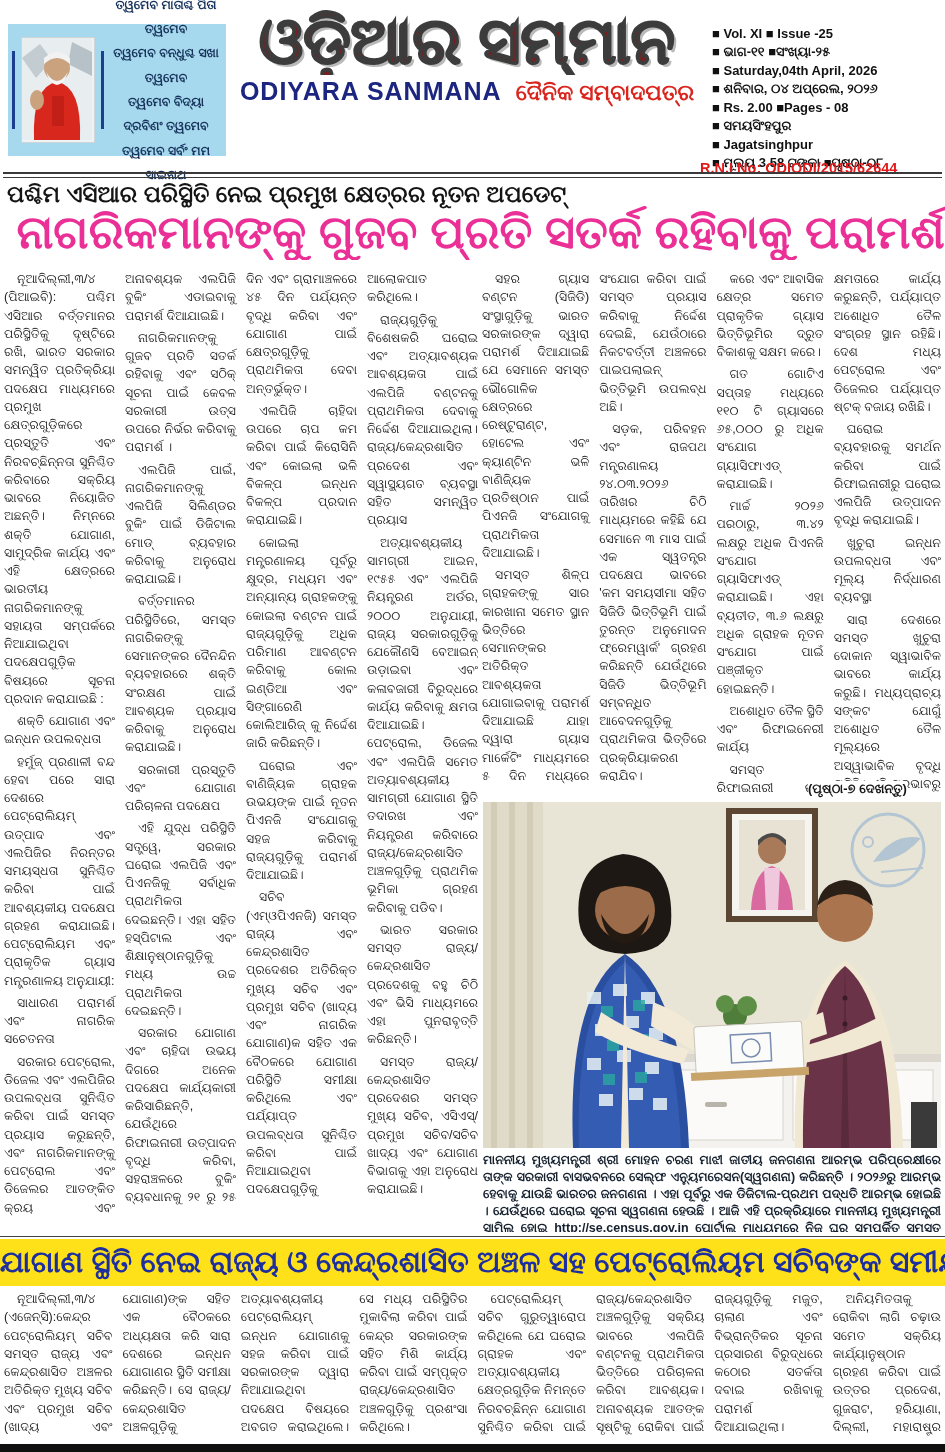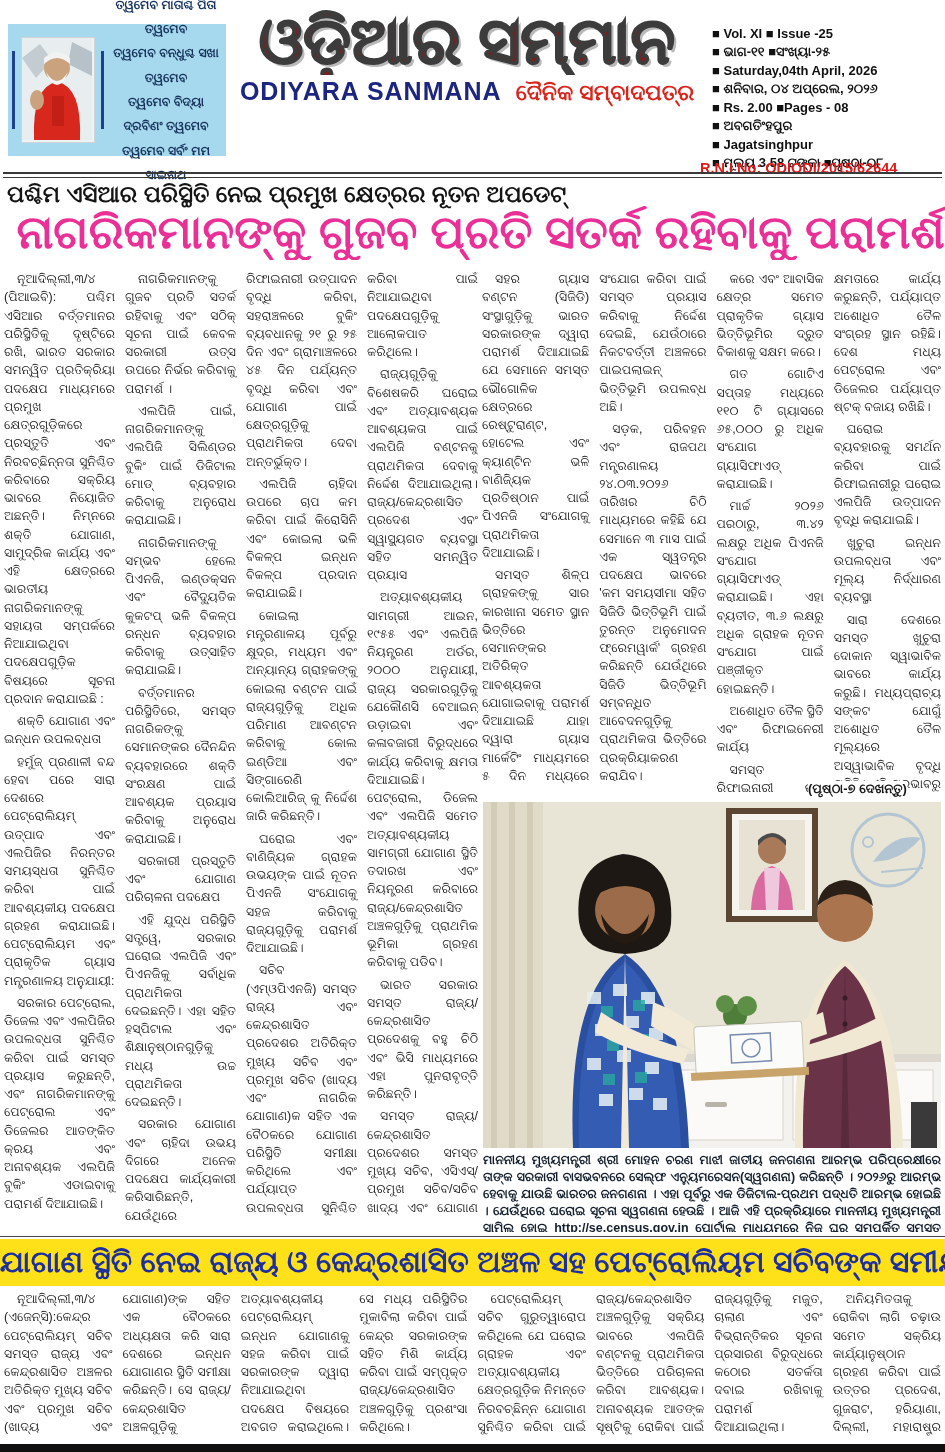--- a/index.html
+++ b/index.html
@@ -93,40 +93,40 @@
         <span class="mast-tag">ଦୈନିକ ସମ୍ବାଦପତ୍ର</span>
       </div>
     </div>
 
     <div class="info-block">
         <div>■  Vol. XI   ■ Issue -25</div>
         <div>■  ଭାଗ-୧୧  ■ସଂଖ୍ୟା-୨୫</div>
         <div>■  Saturday,04th April, 2026</div>
         <div>■  ଶନିବାର, ୦୪ ଅପ୍ରେଲ, ୨୦୨୬</div>
         <div>■  Rs. 2.00  ■Pages - 08</div>
-        <div>■  ଅବଗତିଂହପୁର</div>
+        <div>■  ସମୟସିଂହପୁର</div>
         <div>■  Jagatsinghpur</div>
         <div>■  ମୂଲ୍ୟ 3.58 ଟଙ୍କା ■ପୃଷ୍ଠା-୦୮</div>
       </div>
     <div class="rni">R.N.I No: ODIODI/2015/62644</div>
   </div>
 
   <div class="rule-double"></div>
 
   <div class="kicker">ପଶ୍ଚିମ ଏସିଆର ପରିସ୍ଥିତି ନେଇ ପ୍ରମୁଖ କ୍ଷେତ୍ରର ନୂତନ ଅପଡେଟ୍</div>
   <div class="headline">ନାଗରିକମାନଙ୍କୁ ଗୁଜବ ପ୍ରତି ସତର୍କ ରହିବାକୁ ପରାମର୍ଶ</div>
 
   <div class="story1-left bodytext">
       <p>ନୂଆଦିଲ୍ଲୀ,୩/୪ (ପିଆଇବି): ପଶ୍ଚିମ ଏସିଆର ବର୍ତ୍ତମାନର ପରିସ୍ଥିତିକୁ ଦୃଷ୍ଟିରେ ରଖି, ଭାରତ ସରକାର ସମନ୍ୱିତ ପ୍ରତିକ୍ରିୟା ପଦକ୍ଷେପ ମାଧ୍ୟମରେ ପ୍ରମୁଖ କ୍ଷେତ୍ରଗୁଡ଼ିକରେ ପ୍ରସ୍ତୁତି ଏବଂ ନିରବଚ୍ଛିନ୍ନତା ସୁନିଶ୍ଚିତ କରିବାରେ ସକ୍ରିୟ ଭାବରେ ନିୟୋଜିତ ଅଛନ୍ତି। ନିମ୍ନରେ ଶକ୍ତି ଯୋଗାଣ, ସାମୁଦ୍ରିକ କାର୍ଯ୍ୟ ଏବଂ ଏହି କ୍ଷେତ୍ରରେ ଭାରତୀୟ ନାଗରିକମାନଙ୍କୁ ସହାୟତା ସମ୍ପର୍କରେ ନିଆଯାଇଥିବା ପଦକ୍ଷେପଗୁଡ଼ିକ ବିଷୟରେ ସୂଚନା ପ୍ରଦାନ କରାଯାଇଛି :</p>
       <p>ଶକ୍ତି ଯୋଗାଣ ଏବଂ ଇନ୍ଧନ ଉପଲବ୍ଧତା</p>
       <p>ହର୍ମୁଜ୍ ପ୍ରଣାଳୀ ବନ୍ଦ ହେବା ପରେ ସାରା ଦେଶରେ ପେଟ୍ରୋଲିୟମ୍ ଉତ୍ପାଦ ଏବଂ ଏଲପିଜିର ନିରନ୍ତର ସମୟସ୍ଧତା ସୁନିଶ୍ଚିତ କରିବା ପାଇଁ ଆବଶ୍ୟକୀୟ ପଦକ୍ଷେପ ଗ୍ରହଣ କରାଯାଇଛି। ପେଟ୍ରୋଲିୟମ ଏବଂ ପ୍ରାକୃତିକ ଗ୍ୟାସ ମନ୍ତ୍ରଣାଳୟ ଅନୁଯାୟୀ:</p>
+      <p>ସାଧାରଣ ପରାମର୍ଶ ଏବଂ ନାଗରିକ ସଚେତନତା</p>
       <p>ସରକାର ପେଟ୍ରୋଲ, ଡିଜେଲ ଏବଂ ଏଲପିଜିର ଉପଲବ୍ଧତା ସୁନିଶ୍ଚିତ କରିବା ପାଇଁ ସମସ୍ତ ପ୍ରୟାସ କରୁଛନ୍ତି, ଏବଂ ନାଗରିକମାନଙ୍କୁ ପେଟ୍ରୋଲ ଏବଂ ଡିଜେଲର ଆତଙ୍କିତ କ୍ରୟ ଏବଂ ଅନାବଶ୍ୟକ ଏଲପିଜି ବୁକିଂ ଏଡାଇବାକୁ ପରାମର୍ଶ ଦିଆଯାଇଛି।</p>
       <p>ନାଗରିକମାନଙ୍କୁ ଗୁଜବ ପ୍ରତି ସତର୍କ ରହିବାକୁ ଏବଂ ସଠିକ୍ ସୂଚନା ପାଇଁ କେବଳ ସରକାରୀ ଉତ୍ସ ଉପରେ ନିର୍ଭର କରିବାକୁ ପରାମର୍ଶ ।</p>
       <p>ଏଲପିଜି ପାଇଁ, ନାଗରିକମାନଙ୍କୁ ଏଲପିଜି ସିଲିଣ୍ଡର ବୁକିଂ ପାଇଁ ଡିଜିଟାଲ ମୋଡ୍ ବ୍ୟବହାର କରିବାକୁ ଅନୁରୋଧ କରାଯାଇଛି।</p>
-      <p>ନାଗରିକମାନଙ୍କୁ ସମ୍ଭବ ହେଲେ ପିଏନଜି, ଇଣ୍ଡକ୍ସନ ଏବଂ ବୈଦ୍ୟୁତିକ କୁକଟପ୍ ଭଳି ବିକଳ୍ପ ରନ୍ଧନ ବ୍ୟବହାର କରିବାକୁ ଉତ୍ସାହିତ କରାଯାଇଛି।</p>
       <p>ବର୍ତ୍ତମାନର ପରିସ୍ଥିତିରେ, ସମସ୍ତ ନାଗରିକଙ୍କୁ ସେମାନଙ୍କର ଦୈନନ୍ଦିନ ବ୍ୟବହାରରେ ଶକ୍ତି ସଂରକ୍ଷଣ ପାଇଁ ଆବଶ୍ୟକ ପ୍ରୟାସ କରିବାକୁ ଅନୁରୋଧ କରାଯାଇଛି।</p>
       <p>ସରକାରୀ ପ୍ରସ୍ତୁତି ଏବଂ ଯୋଗାଣ ପରିଚାଳନା ପଦକ୍ଷେପ</p>
       <p>ଏହି ଯୁଦ୍ଧ ପରିସ୍ଥିତି ସତ୍ତ୍ୱେ, ସରକାର ଘରୋଇ ଏଲପିଜି ଏବଂ ପିଏନଜିକୁ ସର୍ବାଧିକ ପ୍ରାଥମିକତା ଦେଇଛନ୍ତି। ଏହା ସହିତ ହସ୍ପିଟାଲ ଏବଂ ଶିକ୍ଷାନୁଷ୍ଠାନଗୁଡ଼ିକୁ ମଧ୍ୟ ଉଚ୍ଚ ପ୍ରାଥମିକତା ଦେଇଛନ୍ତି।</p>
       <p>ସରକାର ଯୋଗାଣ ଏବଂ ଚାହିଦା ଉଭୟ ଦିଗରେ ଅନେକ ପଦକ୍ଷେପ କାର୍ଯ୍ୟକାରୀ କରିସାରିଛନ୍ତି, ଯେଉଁଥିରେ ରିଫାଇନାରୀ ଉତ୍ପାଦନ ବୃଦ୍ଧି କରିବା, ସହରାଞ୍ଚଳରେ ବୁକିଂ ବ୍ୟବଧାନକୁ ୨୧ ରୁ ୨୫ ଦିନ ଏବଂ ଗ୍ରାମାଞ୍ଚଳରେ ୪୫ ଦିନ ପର୍ଯ୍ୟନ୍ତ ବୃଦ୍ଧି କରିବା ଏବଂ ଯୋଗାଣ ପାଇଁ କ୍ଷେତ୍ରଗୁଡ଼ିକୁ ପ୍ରାଥମିକତା ଦେବା ଅନ୍ତର୍ଭୁକ୍ତ।</p>
       <p>ଏଲପିଜି ଚାହିଦା ଉପରେ ଚାପ କମ କରିବା ପାଇଁ କିରୋସିନି ଏବଂ କୋଇଲା ଭଳି ବିକଳ୍ପ ଇନ୍ଧନ ବିକଳ୍ପ ପ୍ରଦାନ କରାଯାଇଛି।</p>
       <p>କୋଇଲା ମନ୍ତ୍ରଣାଳୟ ପୂର୍ବରୁ କ୍ଷୁଦ୍ର, ମଧ୍ୟମ ଏବଂ ଅନ୍ୟାନ୍ୟ ଗ୍ରାହକଙ୍କୁ କୋଇଲା ବଣ୍ଟନ ପାଇଁ ରାଜ୍ୟଗୁଡ଼ିକୁ ଅଧିକ ପରିମାଣ ଆବଣ୍ଟନ କରିବାକୁ କୋଲ ଇଣ୍ଡିଆ ଏବଂ ସିଙ୍ଗାରେଣି କୋଲିଆରିଜ୍ କୁ ନିର୍ଦ୍ଦେଶ ଜାରି କରିଛନ୍ତି।</p>
       <p>ଘରୋଇ ଏବଂ ବାଣିଜ୍ୟିକ ଗ୍ରାହକ ଉଭୟଙ୍କ ପାଇଁ ନୂତନ ପିଏନଜି ସଂଯୋଗକୁ ସହଜ କରିବାକୁ ରାଜ୍ୟଗୁଡ଼ିକୁ ପରାମର୍ଶ ଦିଆଯାଇଛି।</p>
       <p>ସଚିବ (ଏମ୍‌ଓପିଏନଜି) ସମସ୍ତ ରାଜ୍ୟ ଏବଂ କେନ୍ଦ୍ରଶାସିତ ପ୍ରଦେଶର ଅତିରିକ୍ତ ମୁଖ୍ୟ ସଚିବ ଏବଂ ପ୍ରମୁଖ ସଚିବ (ଖାଦ୍ୟ ଏବଂ ନାଗରିକ ଯୋଗାଣ)କ ସହିତ ଏକ ବୈଠକରେ ଯୋଗାଣ ପରିସ୍ଥିତି ସମୀକ୍ଷା କରିଥିଲେ ଏବଂ ପର୍ଯ୍ୟାପ୍ତ ଉପଲବ୍ଧତା ସୁନିଶ୍ଚିତ କରିବା ପାଇଁ ନିଆଯାଇଥିବା ପଦକ୍ଷେପଗୁଡ଼ିକୁ ଆଲୋକପାତ କରିଥିଲେ।</p>
       <p>ରାଜ୍ୟଗୁଡ଼ିକୁ ବିଶେଷକରି ଘରୋଇ ଏବଂ ଅତ୍ୟାବଶ୍ୟକ ଆବଶ୍ୟକତା ପାଇଁ ଏଲପିଜି ବଣ୍ଟନକୁ ପ୍ରାଥମିକତା ଦେବାକୁ ନିର୍ଦ୍ଦେଶ ଦିଆଯାଇଥିଲା। ରାଜ୍ୟ/କେନ୍ଦ୍ରଶାସିତ ପ୍ରଦେଶ ଏବଂ ସ୍ୱାସ୍ଥ୍ୟଗତ ବ୍ୟବସ୍ଥା ସହିତ ସମନ୍ୱିତ ପ୍ରୟାସ</p>
       <p>ଅତ୍ୟାବଶ୍ୟକୀୟ ସାମଗ୍ରୀ ଆଇନ, ୧୯୫୫ ଏବଂ ଏଲପିଜି ନିୟନ୍ତ୍ରଣ ଅର୍ଡର, ୨୦୦୦ ଅନୁଯାୟୀ, ରାଜ୍ୟ ସରକାରଗୁଡ଼ିକୁ ଯେକୌଣସି ବେଆଇନ୍ ଉଡ଼ାଇବା ଏବଂ କଳାବଜାରୀ ବିରୁଦ୍ଧରେ କାର୍ଯ୍ୟ କରିବାକୁ କ୍ଷମତା ଦିଆଯାଇଛି। ପେଟ୍ରୋଲ, ଡିଜେଲ ଏବଂ ଏଲପିଜି ସମେତ ଅତ୍ୟାବଶ୍ୟକୀୟ ସାମଗ୍ରୀ ଯୋଗାଣ ସ୍ଥିତି ତଦାରଖ ଏବଂ ନିୟନ୍ତ୍ରଣ କରିବାରେ ରାଜ୍ୟ/କେନ୍ଦ୍ରଶାସିତ ଅଞ୍ଚଳଗୁଡ଼ିକୁ ପ୍ରାଥମିକ ଭୂମିକା ଗ୍ରହଣ କରିବାକୁ ପଡିବ।</p>

